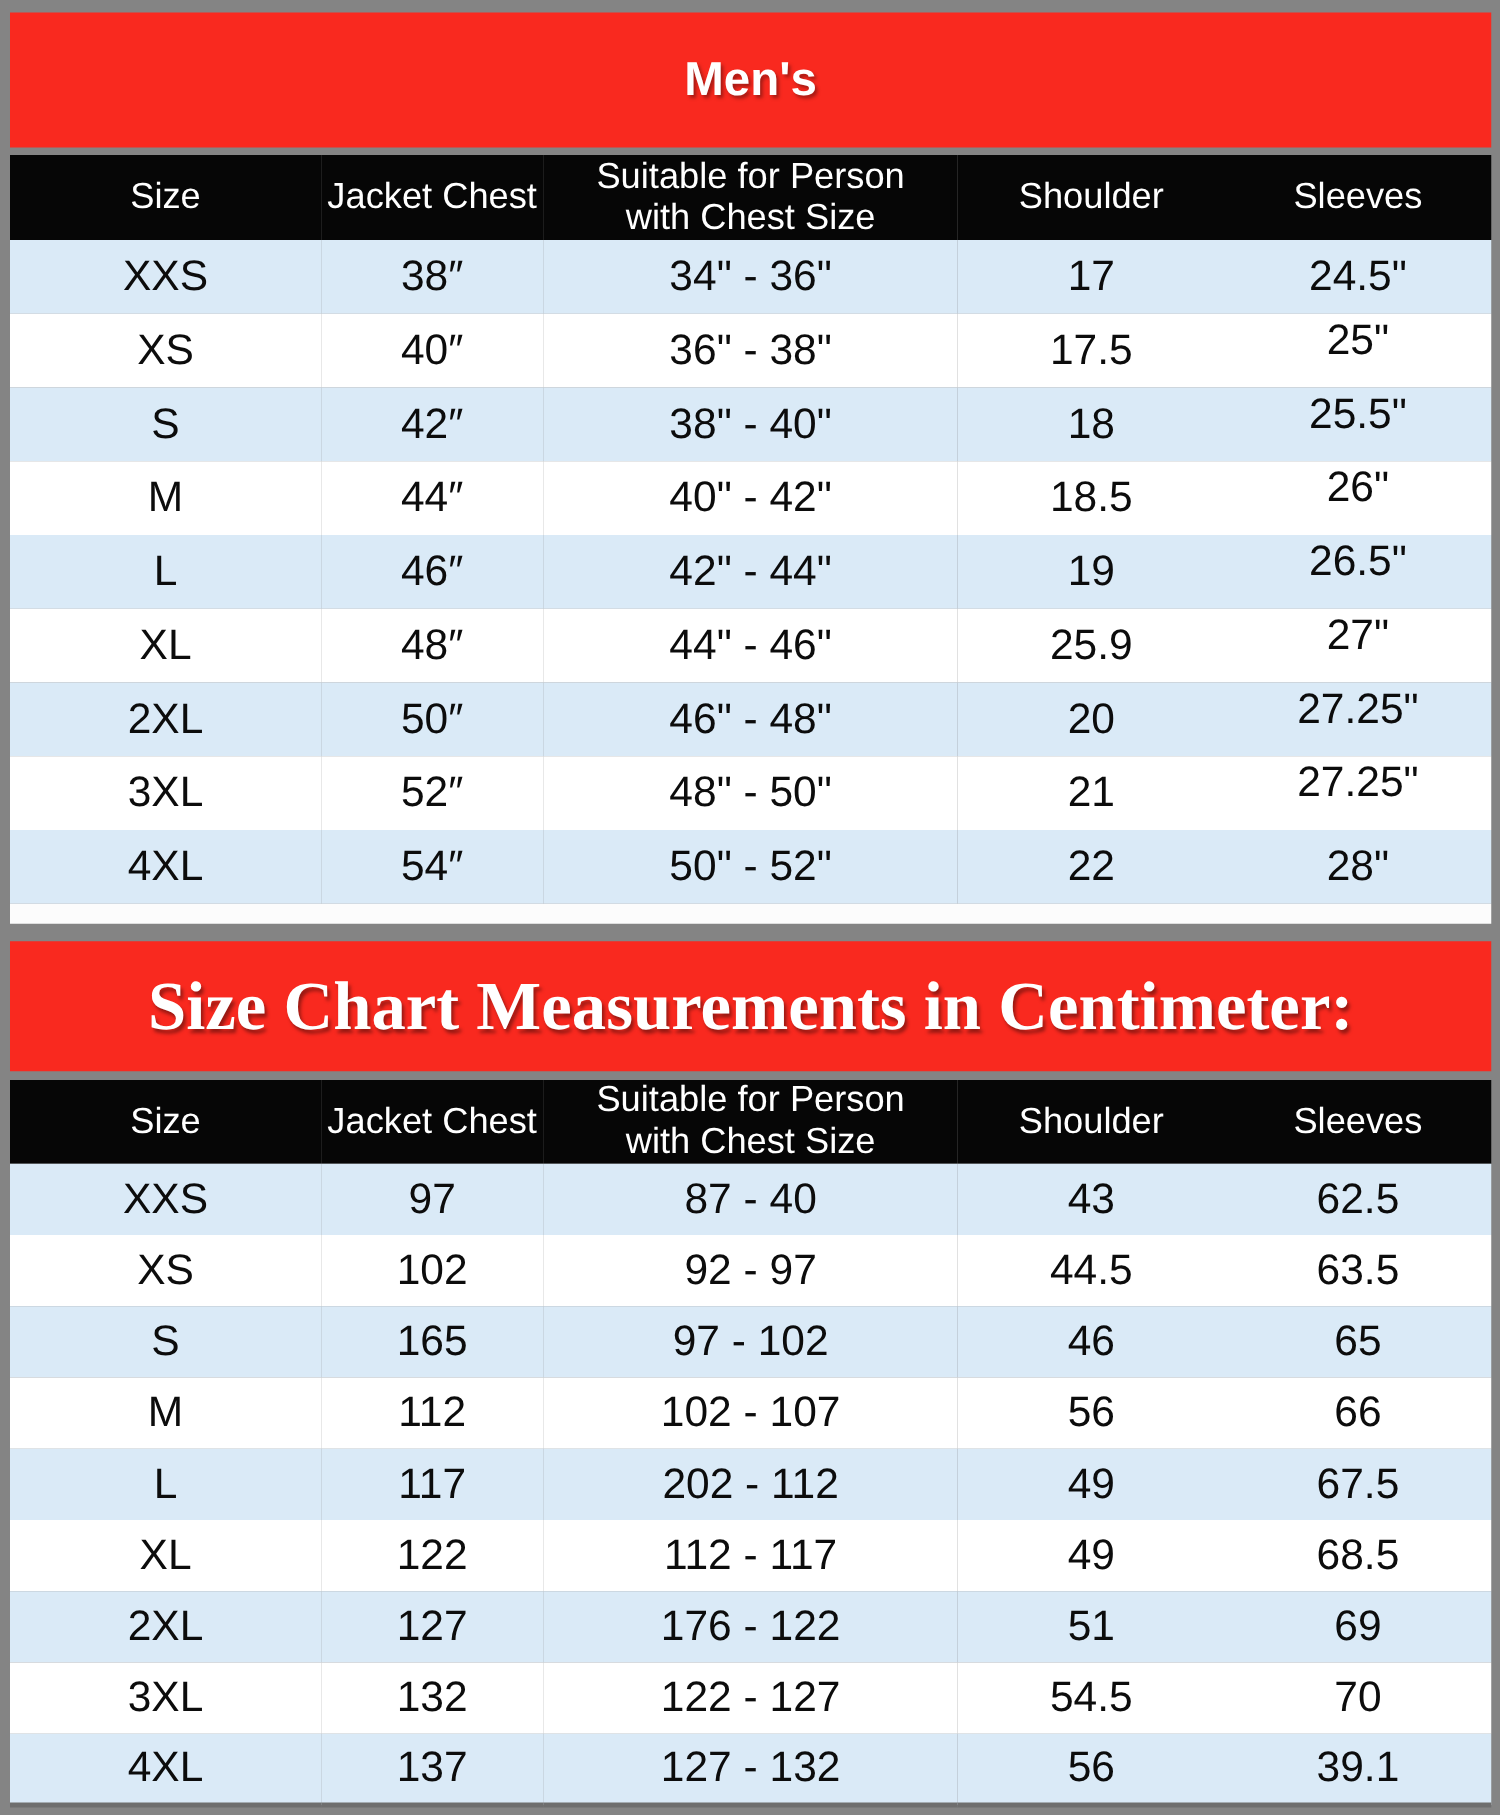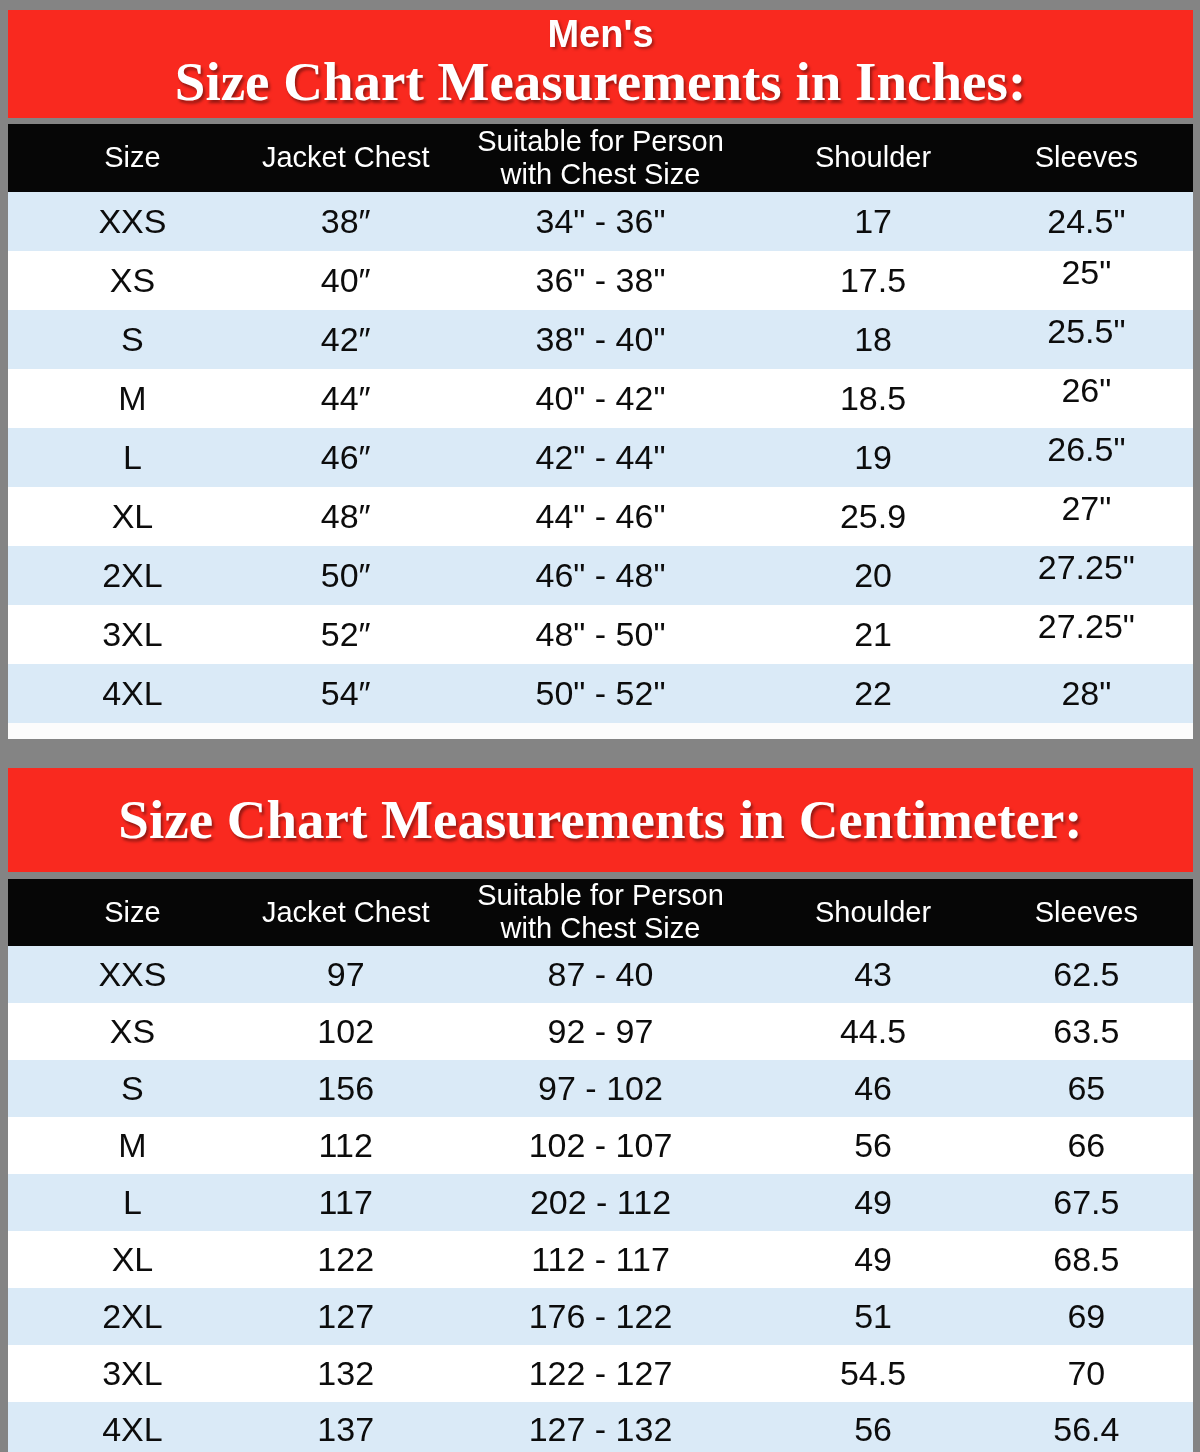--- a/index.html
+++ b/index.html
@@ -41,21 +41,21 @@
     font-family: "Liberation Serif", serif;
     font-weight: 700;
     font-size: 55px;
     line-height: 1.08;
     letter-spacing: 0px;
     text-shadow: 2px 3px 3px rgba(0,0,0,0.4);
     white-space: nowrap;
   }
   .banner-cm {
     height: 104px;
-    margin-top: 29px;
+    margin-top: 14px;
   }
   .gap6 { height: 6px; }
   .gap7 { height: 7px; }
   
   table.size-table {
     width: 100%;
     border-collapse: collapse;
     table-layout: fixed;
     border-radius: 18px;
   }
@@ -94,21 +94,20 @@
   }
   .t-cm { border-bottom: 4px solid #6e6e6e; }
 </style>
 </head>
 <body>
 
 <div class="sheet">
 
   <header class="banner banner-inches">
     <div class="pretitle">Men's</div>
-    <h1 class="banner-title">Size Chart Measurements in Inches:</h1>
   </header>
 
   <div class="gap6"></div>
 
   <table class="size-table t-inches">
     <colgroup>
       <col style="width:21%">
       <col style="width:15%">
       <col style="width:28%">
       <col style="width:18%">
@@ -227,21 +226,21 @@
         </tr>
         <tr>
           <td><span>XS</span></td>
           <td><span>102</span></td>
           <td><span>92 - 97</span></td>
           <td><span>44.5</span></td>
           <td><span>63.5</span></td>
         </tr>
         <tr>
           <td><span>S</span></td>
-          <td><span>156</span></td>
+          <td><span>165</span></td>
           <td><span>97 - 102</span></td>
           <td><span>46</span></td>
           <td><span>65</span></td>
         </tr>
         <tr>
           <td><span>M</span></td>
           <td><span>112</span></td>
           <td><span>102 - 107</span></td>
           <td><span>56</span></td>
           <td><span>66</span></td>
@@ -272,18 +271,18 @@
           <td><span>132</span></td>
           <td><span>122 - 127</span></td>
           <td><span>54.5</span></td>
           <td><span>70</span></td>
         </tr>
         <tr>
           <td><span>4XL</span></td>
           <td><span>137</span></td>
           <td><span>127 - 132</span></td>
           <td><span>56</span></td>
-          <td><span>56.4</span></td>
+          <td><span>39.1</span></td>
         </tr>
       </tbody>
     </table>
 
 </div>
 
 </body></html>

